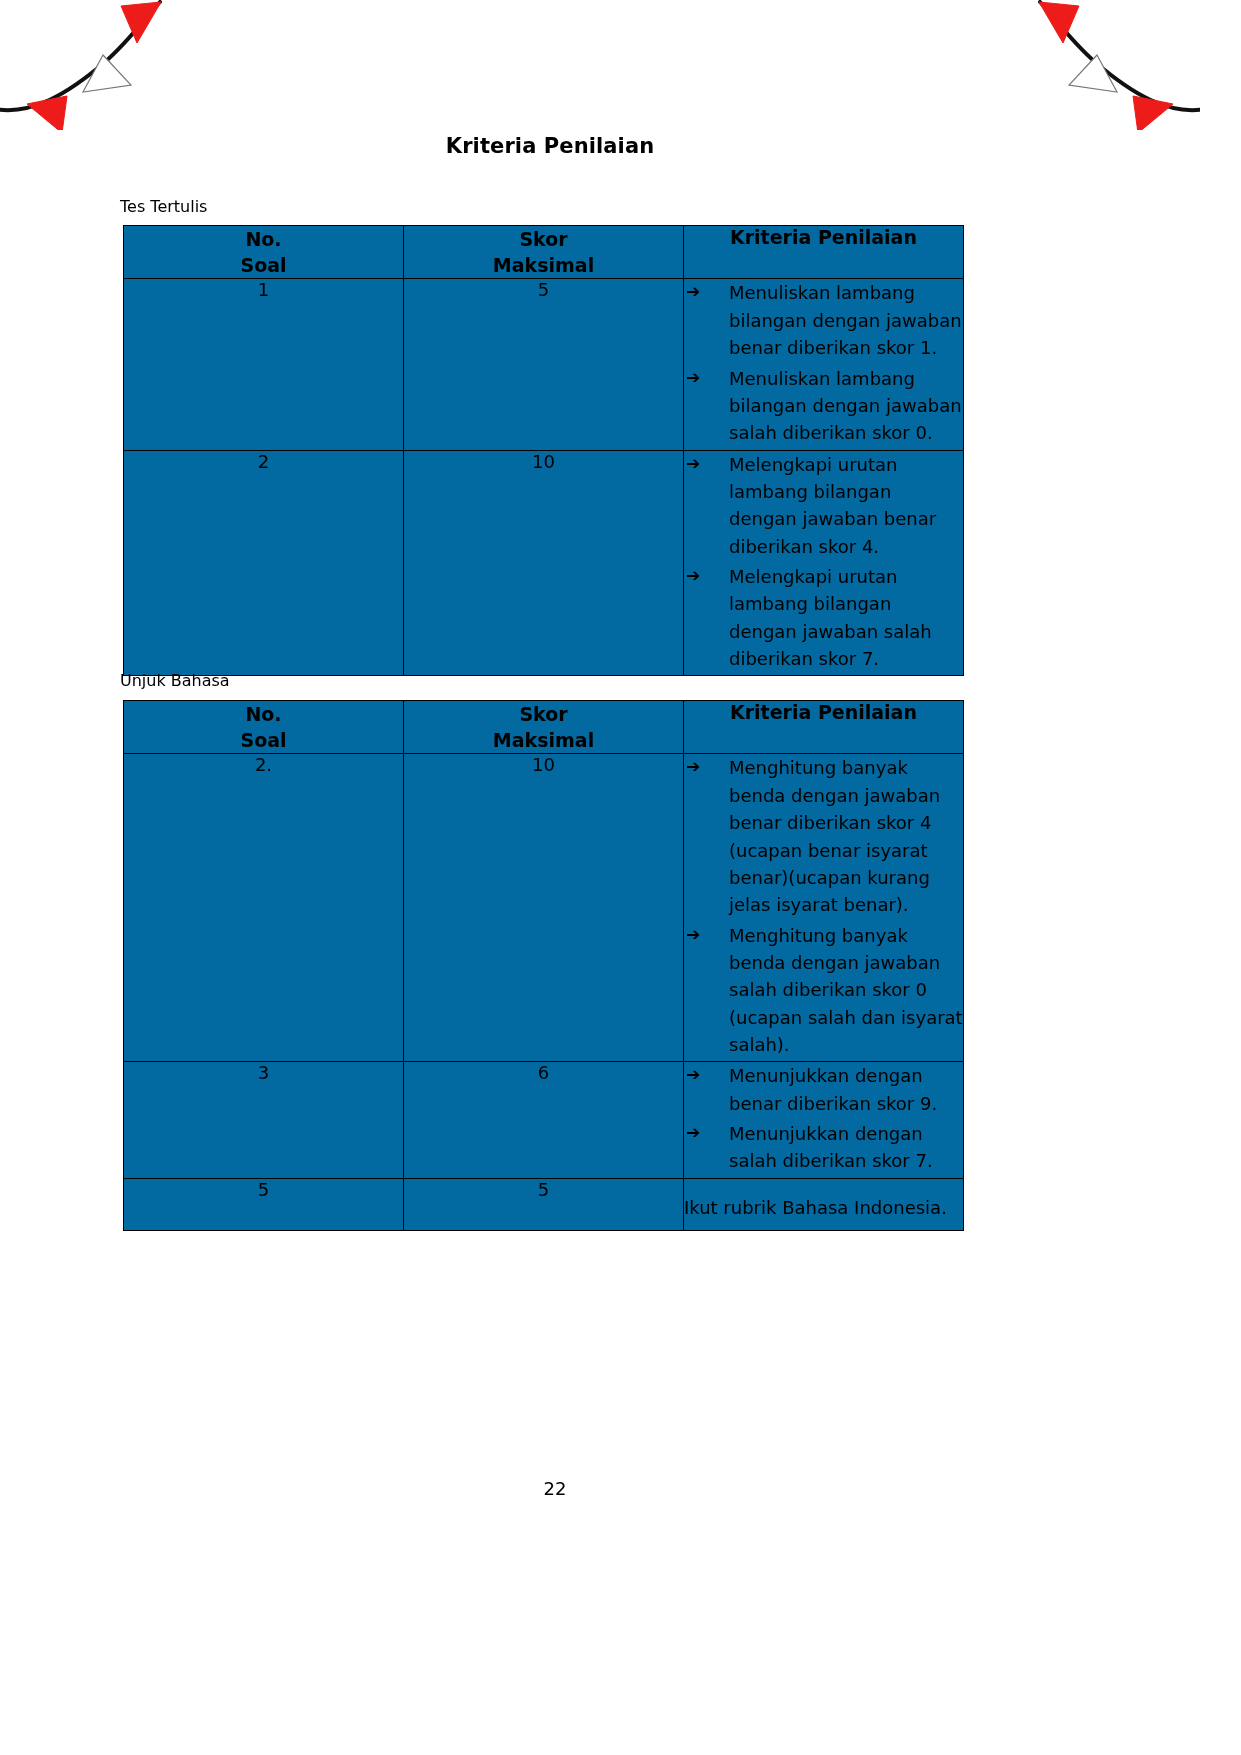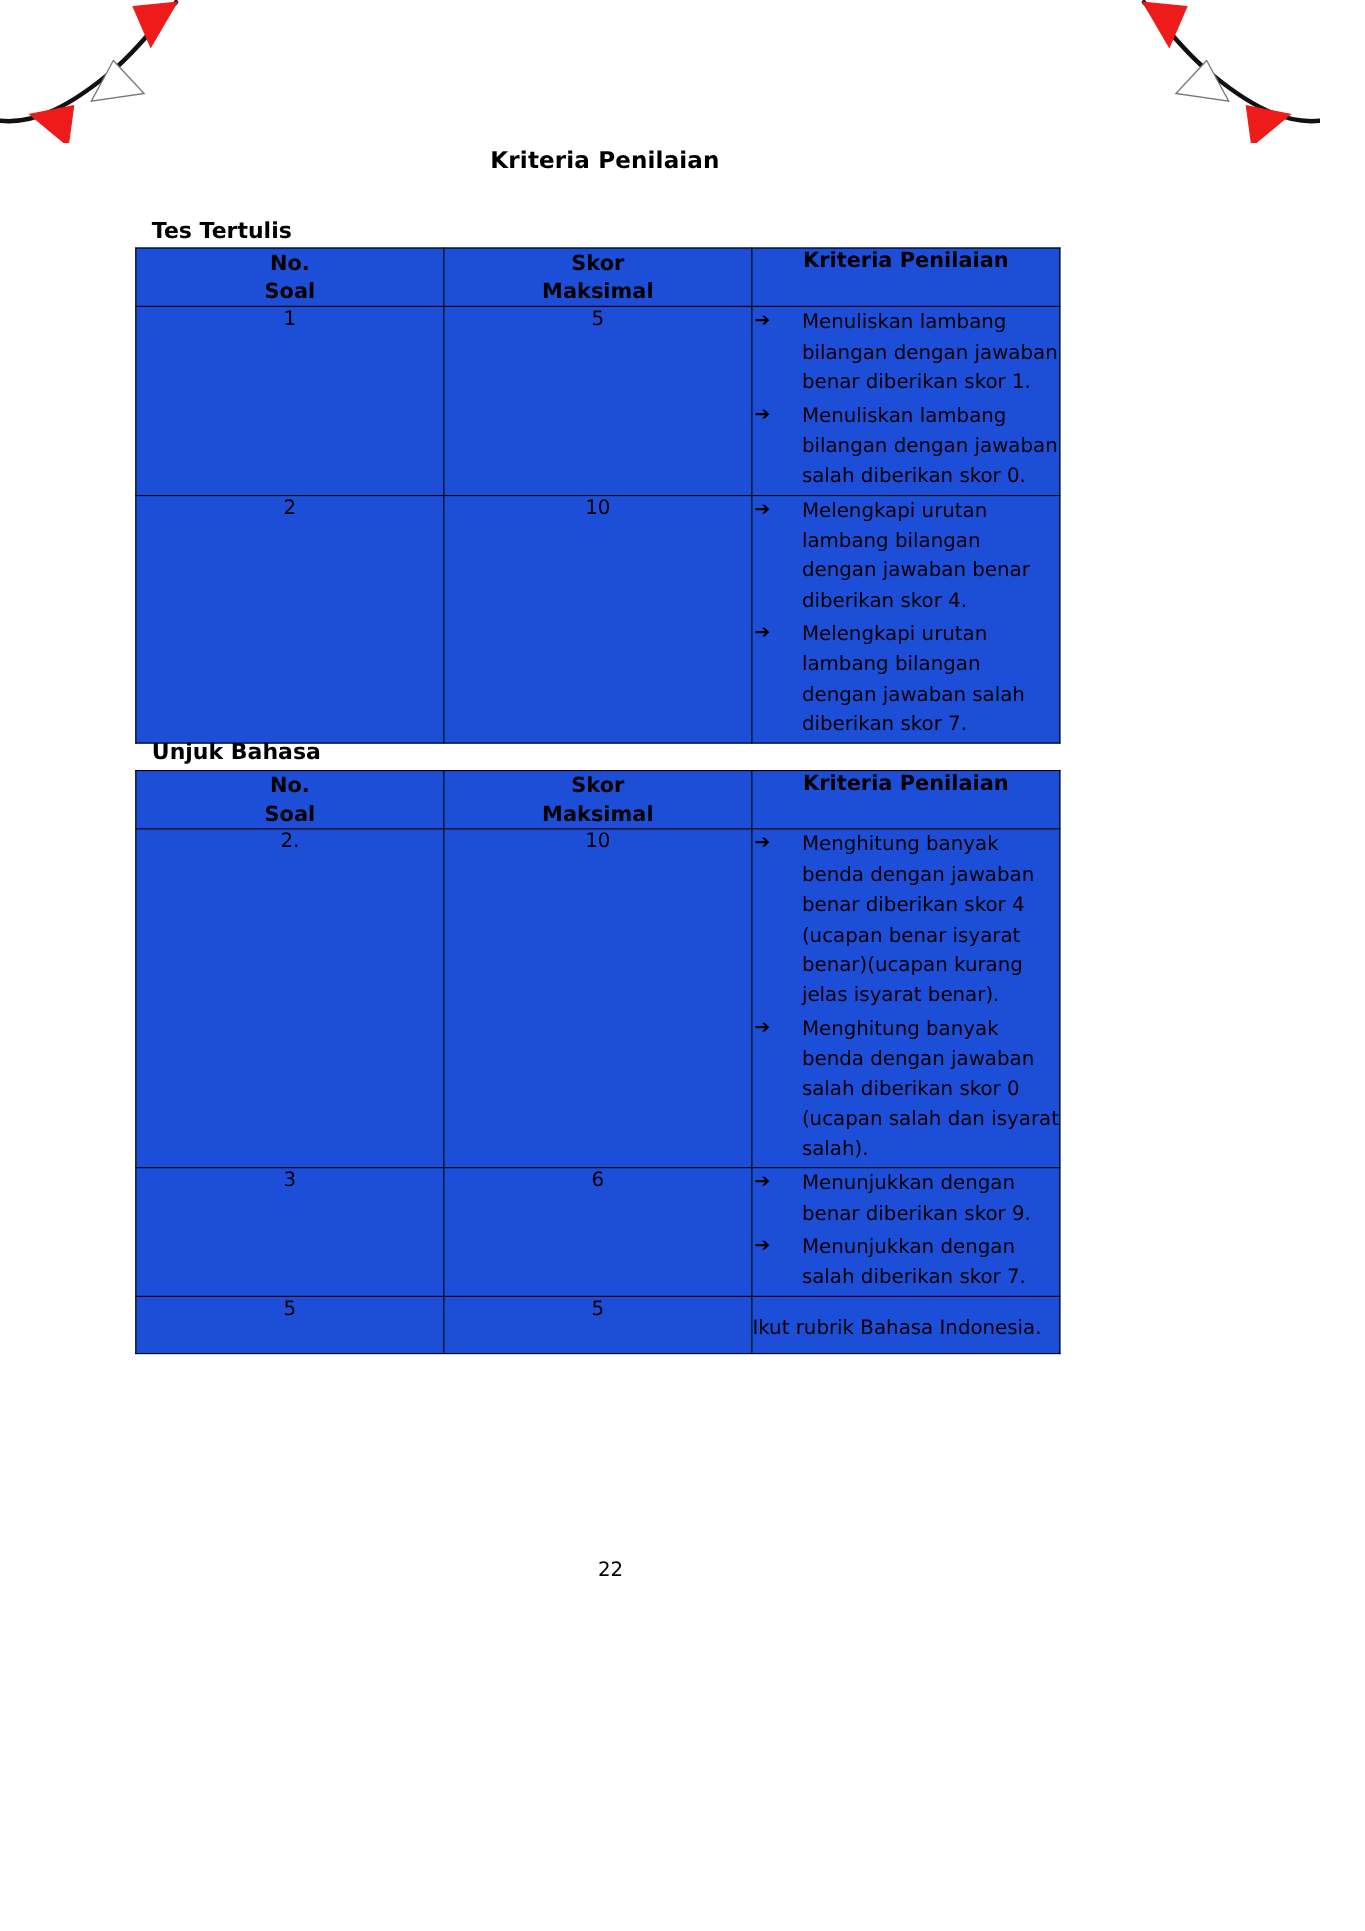--- a/index.html
+++ b/index.html
@@ -42,34 +42,34 @@
     left: 0;
     width: 1100px;
     text-align: center;
     font-size: 21px;
     font-weight: bold;
     letter-spacing: 0.1px;
   }
 
   .section-heading {
     position: absolute;
-    left: 138px;
-    font-size: 20px;
-    font-weight: bold;
+    left: 120px;
+    font-size: 16px;
+    font-weight: normal;
   }
   .heading-tes   { top: 197px; }
   .heading-unjuk { top: 671px; }
 
   table.rubric {
     position: absolute;
     left: 123px;
     width: 841px;
     border-collapse: collapse;
     table-layout: fixed;
-    background: #1d4ed8;
+    background: #0369a1;
   }
   table.tbl-tes   { top: 225px; }
   table.tbl-unjuk { top: 700px; }
 
   table.rubric td, table.rubric th {
     border: 1.6px solid #000;
     vertical-align: top;
     padding: 0;
   }
 
@@ -124,21 +124,21 @@
 
   
   .r-tall  { height: 131px; }
   .r-tall2 { height: 130px; }
   .r-big   { height: 156px; }
   .r-mid   { height: 76px; }
   .r-small { height: 52px; }
 
   .page-number {
     position: absolute;
-    top: 1417px;
+    top: 1478px;
     left: 0;
     width: 1110px;
     text-align: center;
     font-size: 18px;
   }
 </style>
 </head>
 <body>
 
 <div class="page">

